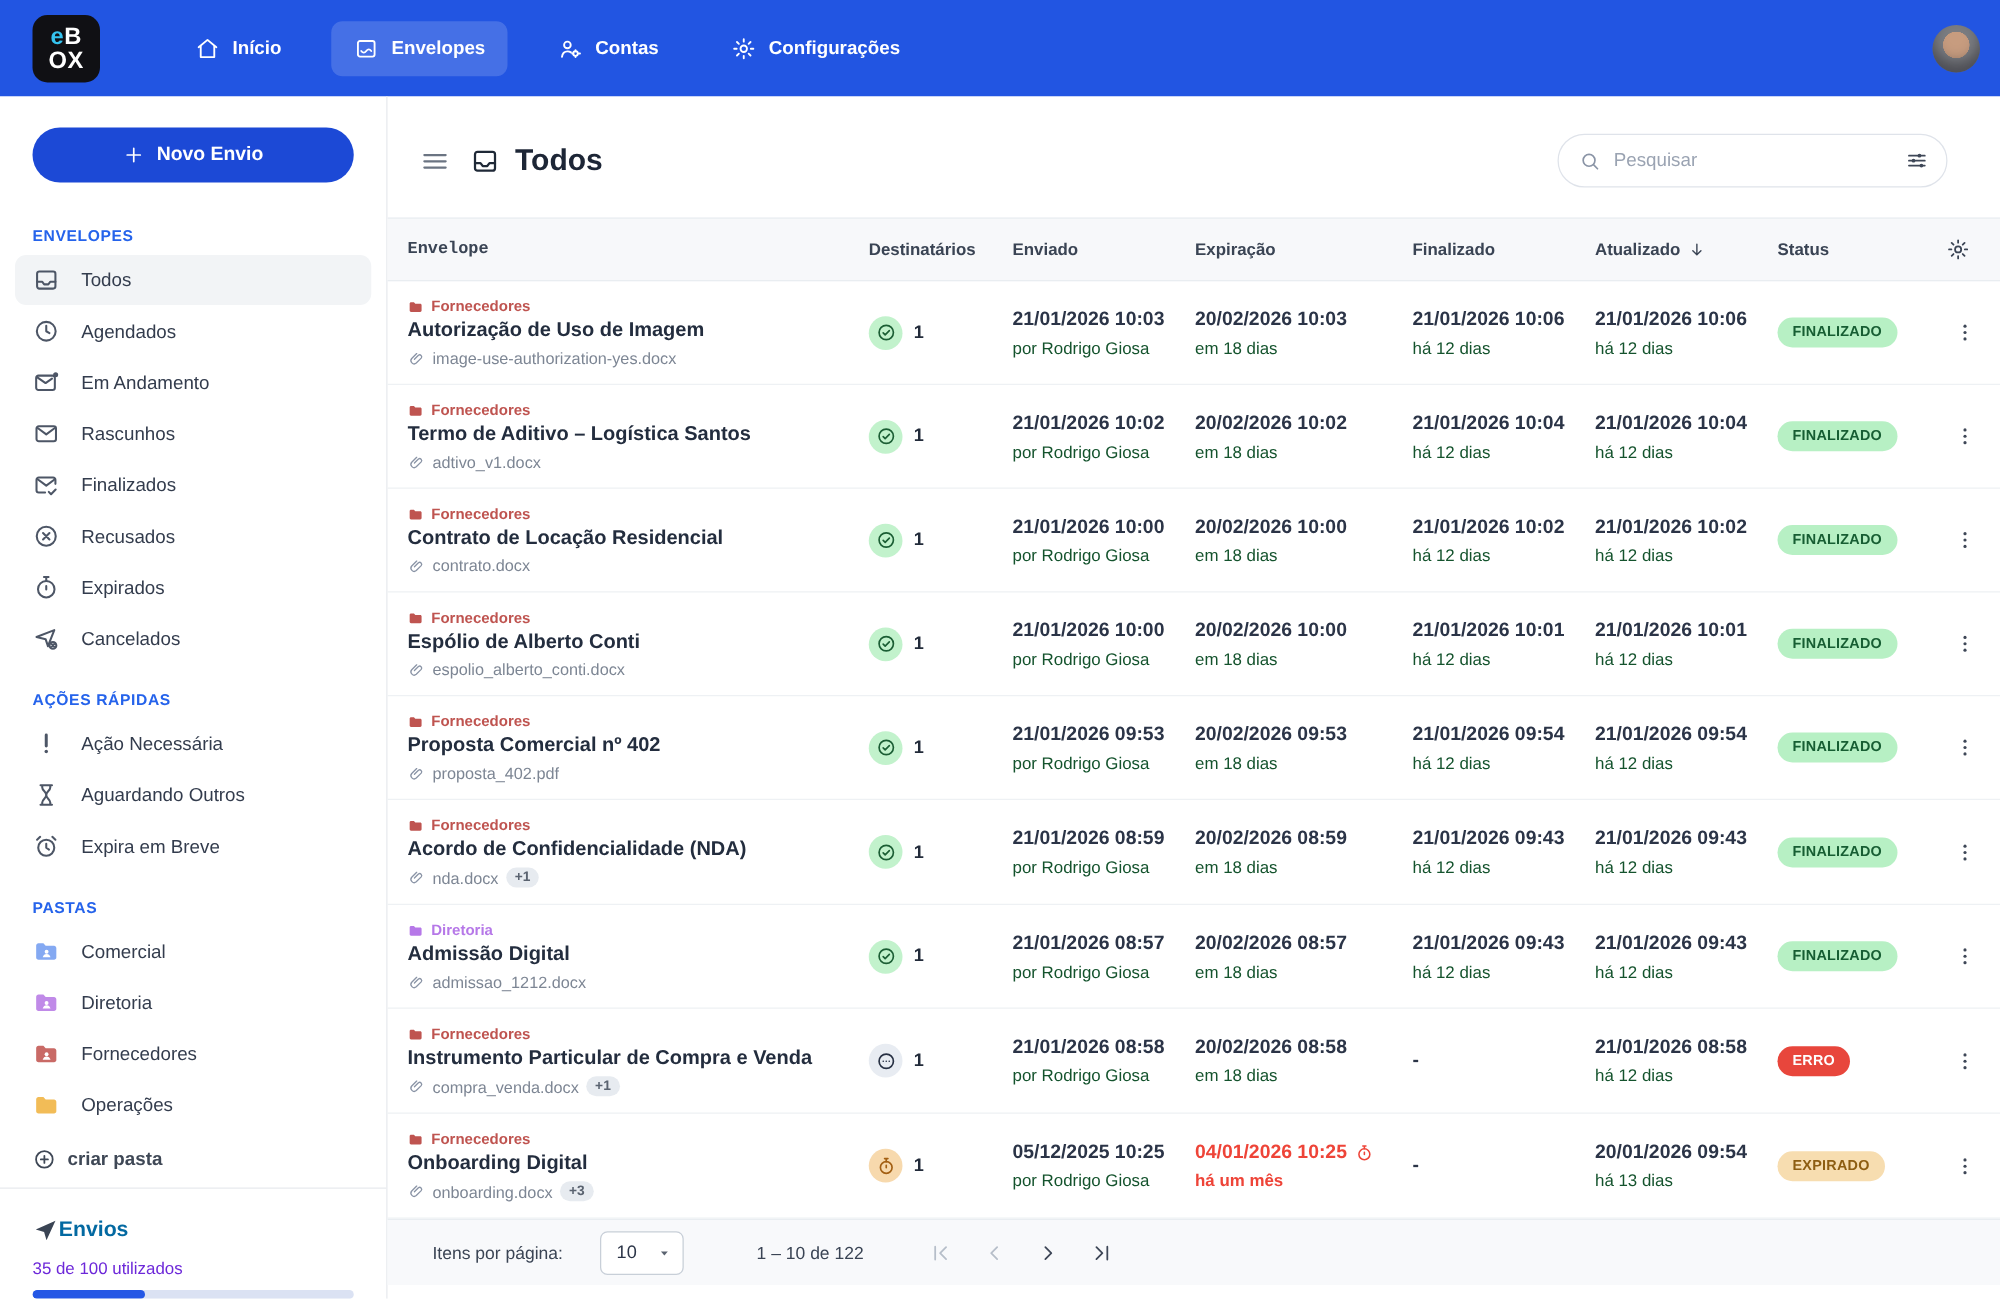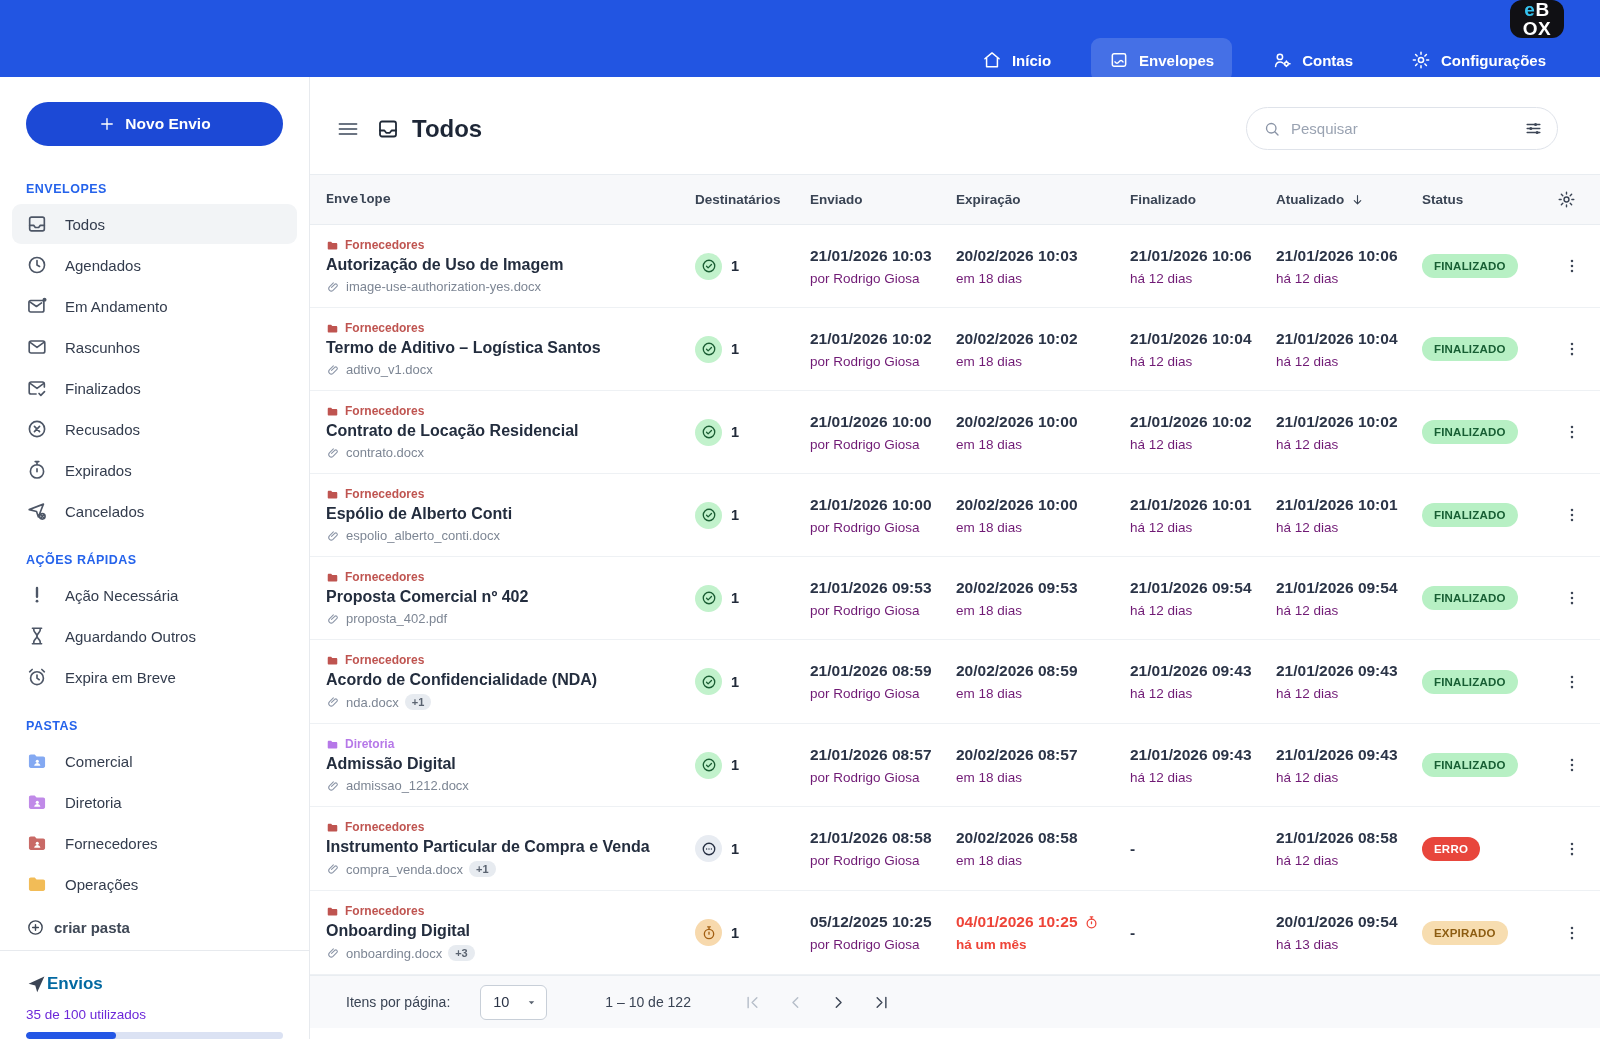--- a/index.html
+++ b/index.html
@@ -2,21 +2,21 @@
 <html><head>
 <meta charset="utf-8">
 <style>
   * { margin:0; padding:0; box-sizing:border-box; }
   html,body { width:1600px; height:1039px; overflow:hidden; background:#fff;
     font-family:"Liberation Sans", sans-serif; color:#2b3447; }
   svg { display:block; width:100%; height:100%; }
   .ic { display:inline-flex; flex:none; }
 
   
-  .topbar { height:77px; background:#2255e2; display:flex; align-items:flex-end; padding:0 36px 0 26px;flex-direction:column; }
+  .topbar { height:77px; background:#2255e2; display:flex; align-items:center; padding:0 16px 0 26px; }
   .logo { width:54px; height:54px; background:#101014; border-radius:12px; color:#fff;
     display:flex; flex-direction:column; align-items:center; justify-content:center;
     font-weight:800; font-size:19px; line-height:1.0; letter-spacing:.5px; }
   .logo .l1 b { color:#35c3ef; }
   .nav { display:flex; align-items:center; gap:22px; margin-left:58px; }
   .nav-item { display:flex; align-items:center; gap:10px; color:#fff; font-size:15px; font-weight:600;
     padding:12px 18px; border-radius:9px; cursor:pointer; }
   .nav-item.active { background:rgba(255,255,255,.16); }
   .nav-item .ic { width:20px; height:20px; }
   .avatar { margin-left:auto; width:38px; height:38px; border-radius:50%;
@@ -87,21 +87,21 @@
     padding:2px 7px; }
   .c-dest { display:flex; align-items:center; gap:9px; }
   .dcirc { width:27px; height:27px; border-radius:50%; display:flex; align-items:center; justify-content:center; }
   .dcirc .ic { width:16px; height:16px; }
   .dcirc.check { background:#c2f2cc; color:#1b5e34; }
   .dcirc.pending { background:#e8ecf2; color:#273043; }
   .dcirc.timer { background:#f7d9ad; color:#a35f12; }
   .dcount { font-size:14.5px; font-weight:700; color:#222b3a; }
   .dl1 { font-size:15.5px; font-weight:600; color:#2b3447; display:flex; align-items:center; gap:6px; }
   .dl1 .ic { width:15px; height:15px; }
-  .dl2 { font-size:13.5px; color:#701a75; margin-top:6px; }
+  .dl2 { font-size:13.5px; color:#14532d; margin-top:6px; }
   .alert .dl1 { color:#ee4438; font-weight:700; }
   .alert .dl2 { color:#ee4438; font-weight:700; }
   .badge { display:inline-block; padding:6px 12px; border-radius:13px; font-size:11.5px; font-weight:800;
     letter-spacing:.2px; }
   .badge.success { background:#b7f0c4; color:#175e33; }
   .badge.error { background:#e8463c; color:#fff; }
   .badge.expired { background:#f7ddb0; color:#8d5d12; }
   .c-kebab { display:flex; justify-content:center; }
   .kebab { width:18px; height:18px; color:#3e4757; cursor:pointer; }
 

